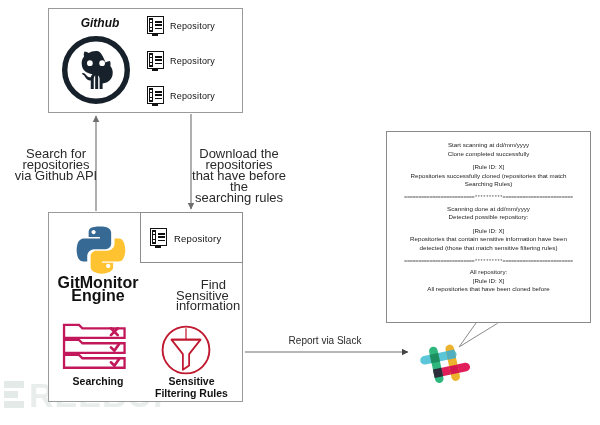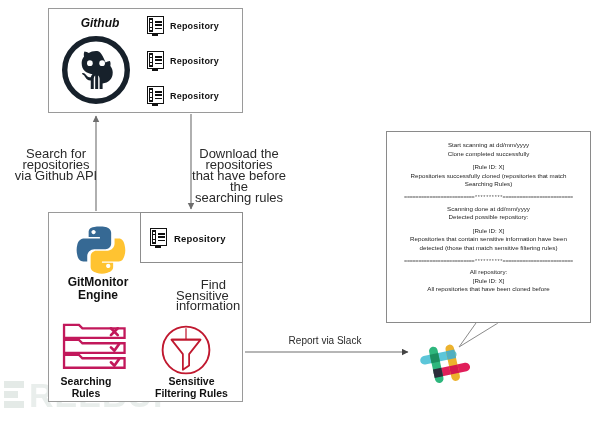--- a/index.html
+++ b/index.html
@@ -35,41 +35,41 @@
   .box-engine{left:48px;top:212px;width:195px;height:190px;}
   .box-repo{left:140px;top:212px;width:103px;height:51px;border:1px solid #8d8d8d;}
   .box-report{left:386px;top:131px;width:205px;height:192px;border:1px solid #8a8a8a;}
 
   
   .gh-title{left:58px;top:16px;width:84px;text-align:center;font-size:12px;font-weight:bold;color:#111;font-style:italic;}
   .gh-logo{left:62px;top:36px;width:68px;height:68px;}
 
   .repo-row{display:flex;align-items:center;gap:6px;}
   .repo-list{left:147px;top:16px;width:95px;height:90px;display:flex;flex-direction:column;justify-content:space-between;}
-  .repo-label{font-size:9px;font-weight:bold;color:#111;letter-spacing:0.2px;}
+  .repo-label{font-size:9px;font-weight:normal;color:#111;letter-spacing:0.2px;}
 
   
   .bookicon{width:17px;height:20px;position:relative;flex:0 0 auto;}
   .bookicon .outer{position:absolute;left:0;top:0;width:17px;height:18px;border:1.6px solid #111;box-sizing:border-box;background:#fff;}
   .bookicon .spine{position:absolute;left:1.6px;top:1.6px;width:4.4px;height:14.8px;background:#111;}
   .bookicon .dots{position:absolute;left:2.6px;top:3px;width:2.4px;height:12px;display:flex;flex-direction:column;justify-content:space-evenly;align-items:center;}
   .bookicon .dots span{width:2px;height:2px;background:#fff;display:block;}
   .bookicon .lines{position:absolute;left:8px;top:3.4px;width:7px;height:11.5px;display:flex;flex-direction:column;justify-content:space-evenly;}
   .bookicon .lines span{display:block;height:1.3px;background:#111;width:100%;}
   .bookicon .mark{position:absolute;left:5.2px;top:17px;width:6px;height:3.4px;background:#111;}
 
   
   .py-logo{left:74px;top:222px;width:52px;height:52px;}
-  .engine-title{left:50px;top:276px;width:96px;text-align:center;font-size:12px;font-weight:bold;line-height:13px;color:#111;}
+  .engine-title{left:50px;top:276px;width:96px;text-align:center;font-size:16px;font-weight:bold;line-height:13px;color:#111;}
 
   .repo-inner{left:150px;top:226px;width:88px;height:24px;display:flex;align-items:center;gap:7px;}
   .repo-inner .repo-label{font-size:9.5px;}
 
   .rules-search{left:62px;top:322px;width:68px;height:48px;}
-  .rules-search-lbl{left:38px;top:375px;width:96px;text-align:center;font-size:10.5px;font-weight:bold;line-height:12px;color:#111;}
+  .rules-search-lbl{left:50px;top:375px;width:96px;text-align:center;font-size:10.5px;font-weight:bold;line-height:12px;color:#111;}
   .rules-filter{left:160px;top:324px;width:52px;height:52px;}
   .rules-filter-lbl{left:140px;top:375px;width:103px;text-align:center;font-size:10.5px;font-weight:bold;line-height:12px;color:#111;}
 
   
   .lbl{position:absolute;font-size:13px;line-height:11px;color:#2a2a2a;text-align:center;}
   .lbl-search{left:2px;top:148px;width:108px;}
   .lbl-download{left:182px;top:148px;width:114px;}
   .lbl-find{left:176px;top:280px;width:50px;line-height:10.5px;text-align:right;}
   .lbl-slack{left:272px;top:335px;width:106px;text-align:center;font-size:10px;}
 
@@ -274,21 +274,20 @@
       </g>
       <g stroke="#C2185B" stroke-width="4" stroke-linecap="round" fill="none">
         <path d="M72,9 L82,19 M82,9 L72,19"></path>
         <path d="M72,37 L77,42 L84,32"></path>
         <path d="M72,59 L77,64 L84,54"></path>
       </g>
     </svg>
   </div>
   <div class="abs rules-search-lbl">
     <div>Searching</div>
-    <div>Rules</div>
   </div>
 
   <div class="abs rules-filter">
     <svg viewBox="0 0 100 100" width="52" height="52">
       <circle cx="50" cy="50" r="45" fill="none" stroke="#C0182F" stroke-width="3.6"></circle>
       <path d="M22,30 h56 L56,58 v22 l-12,8 V58 z" fill="none" stroke="#C0182F" stroke-width="3.4" stroke-linejoin="round"></path>
       <line x1="22" y1="30" x2="78" y2="30" stroke="#C0182F" stroke-width="3.4"></line>
       <line x1="50" y1="8" x2="50" y2="30" stroke="#C0182F" stroke-width="2.4"></line>
     </svg>
   </div>

